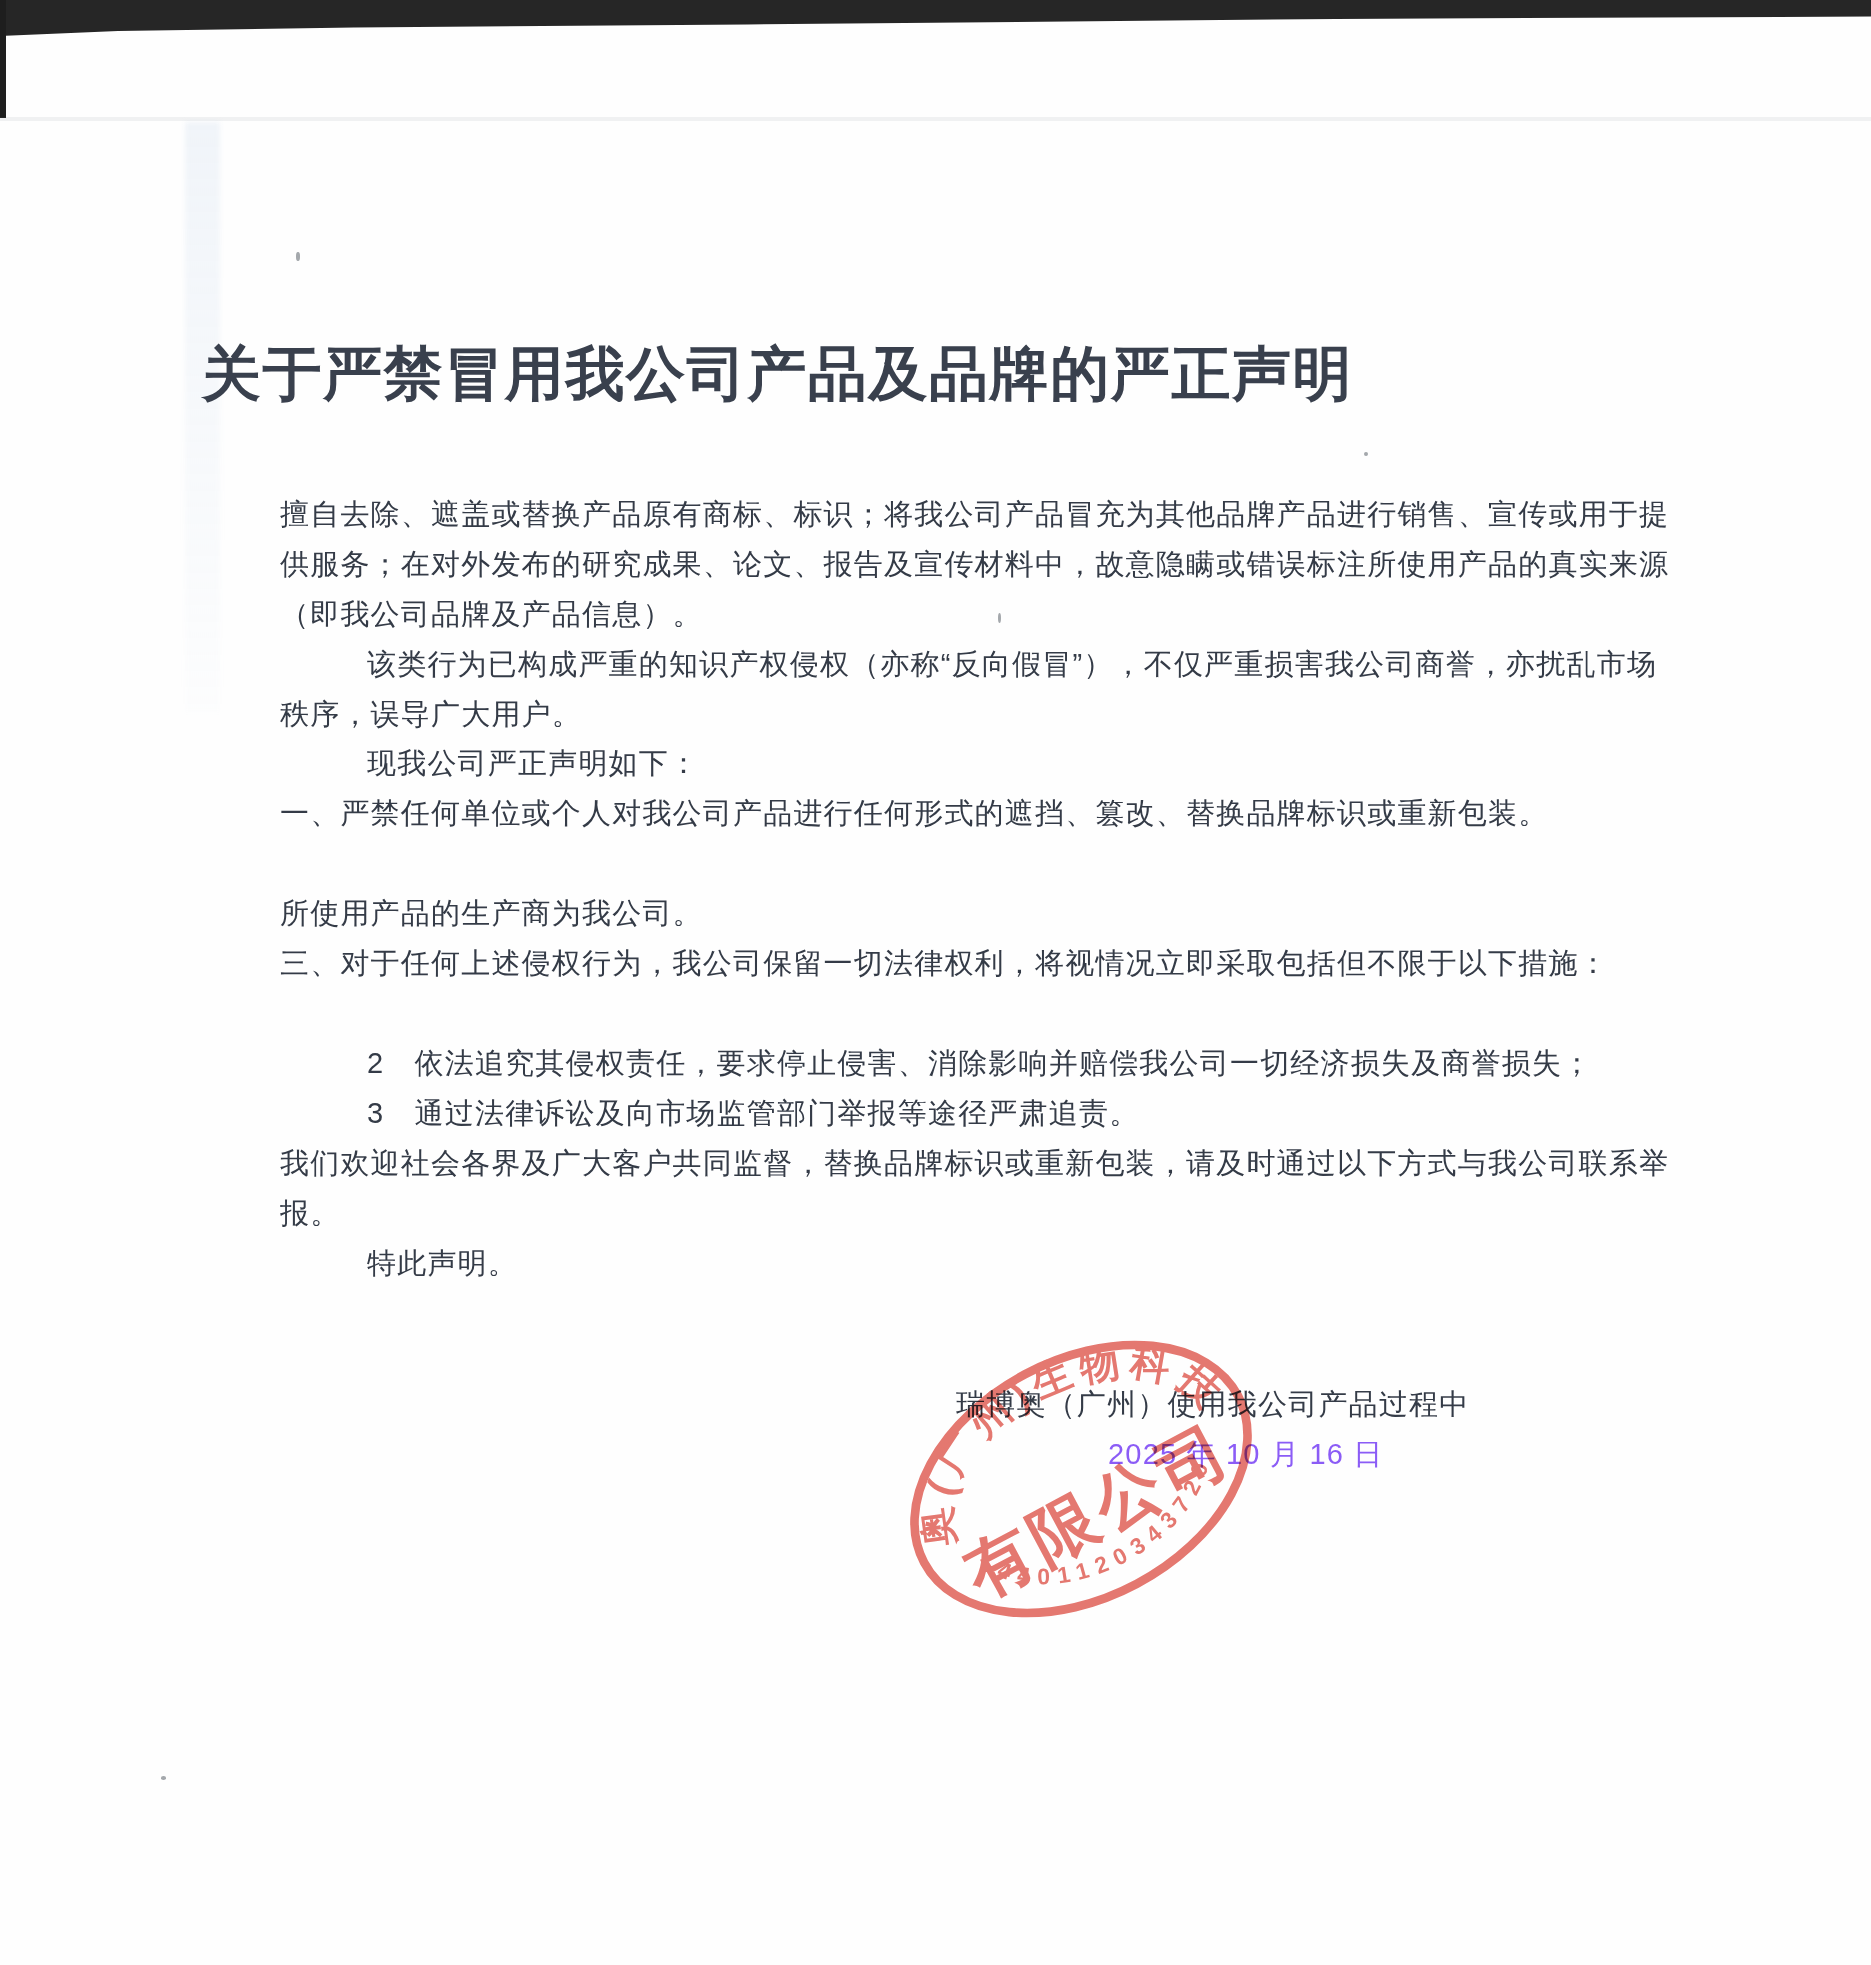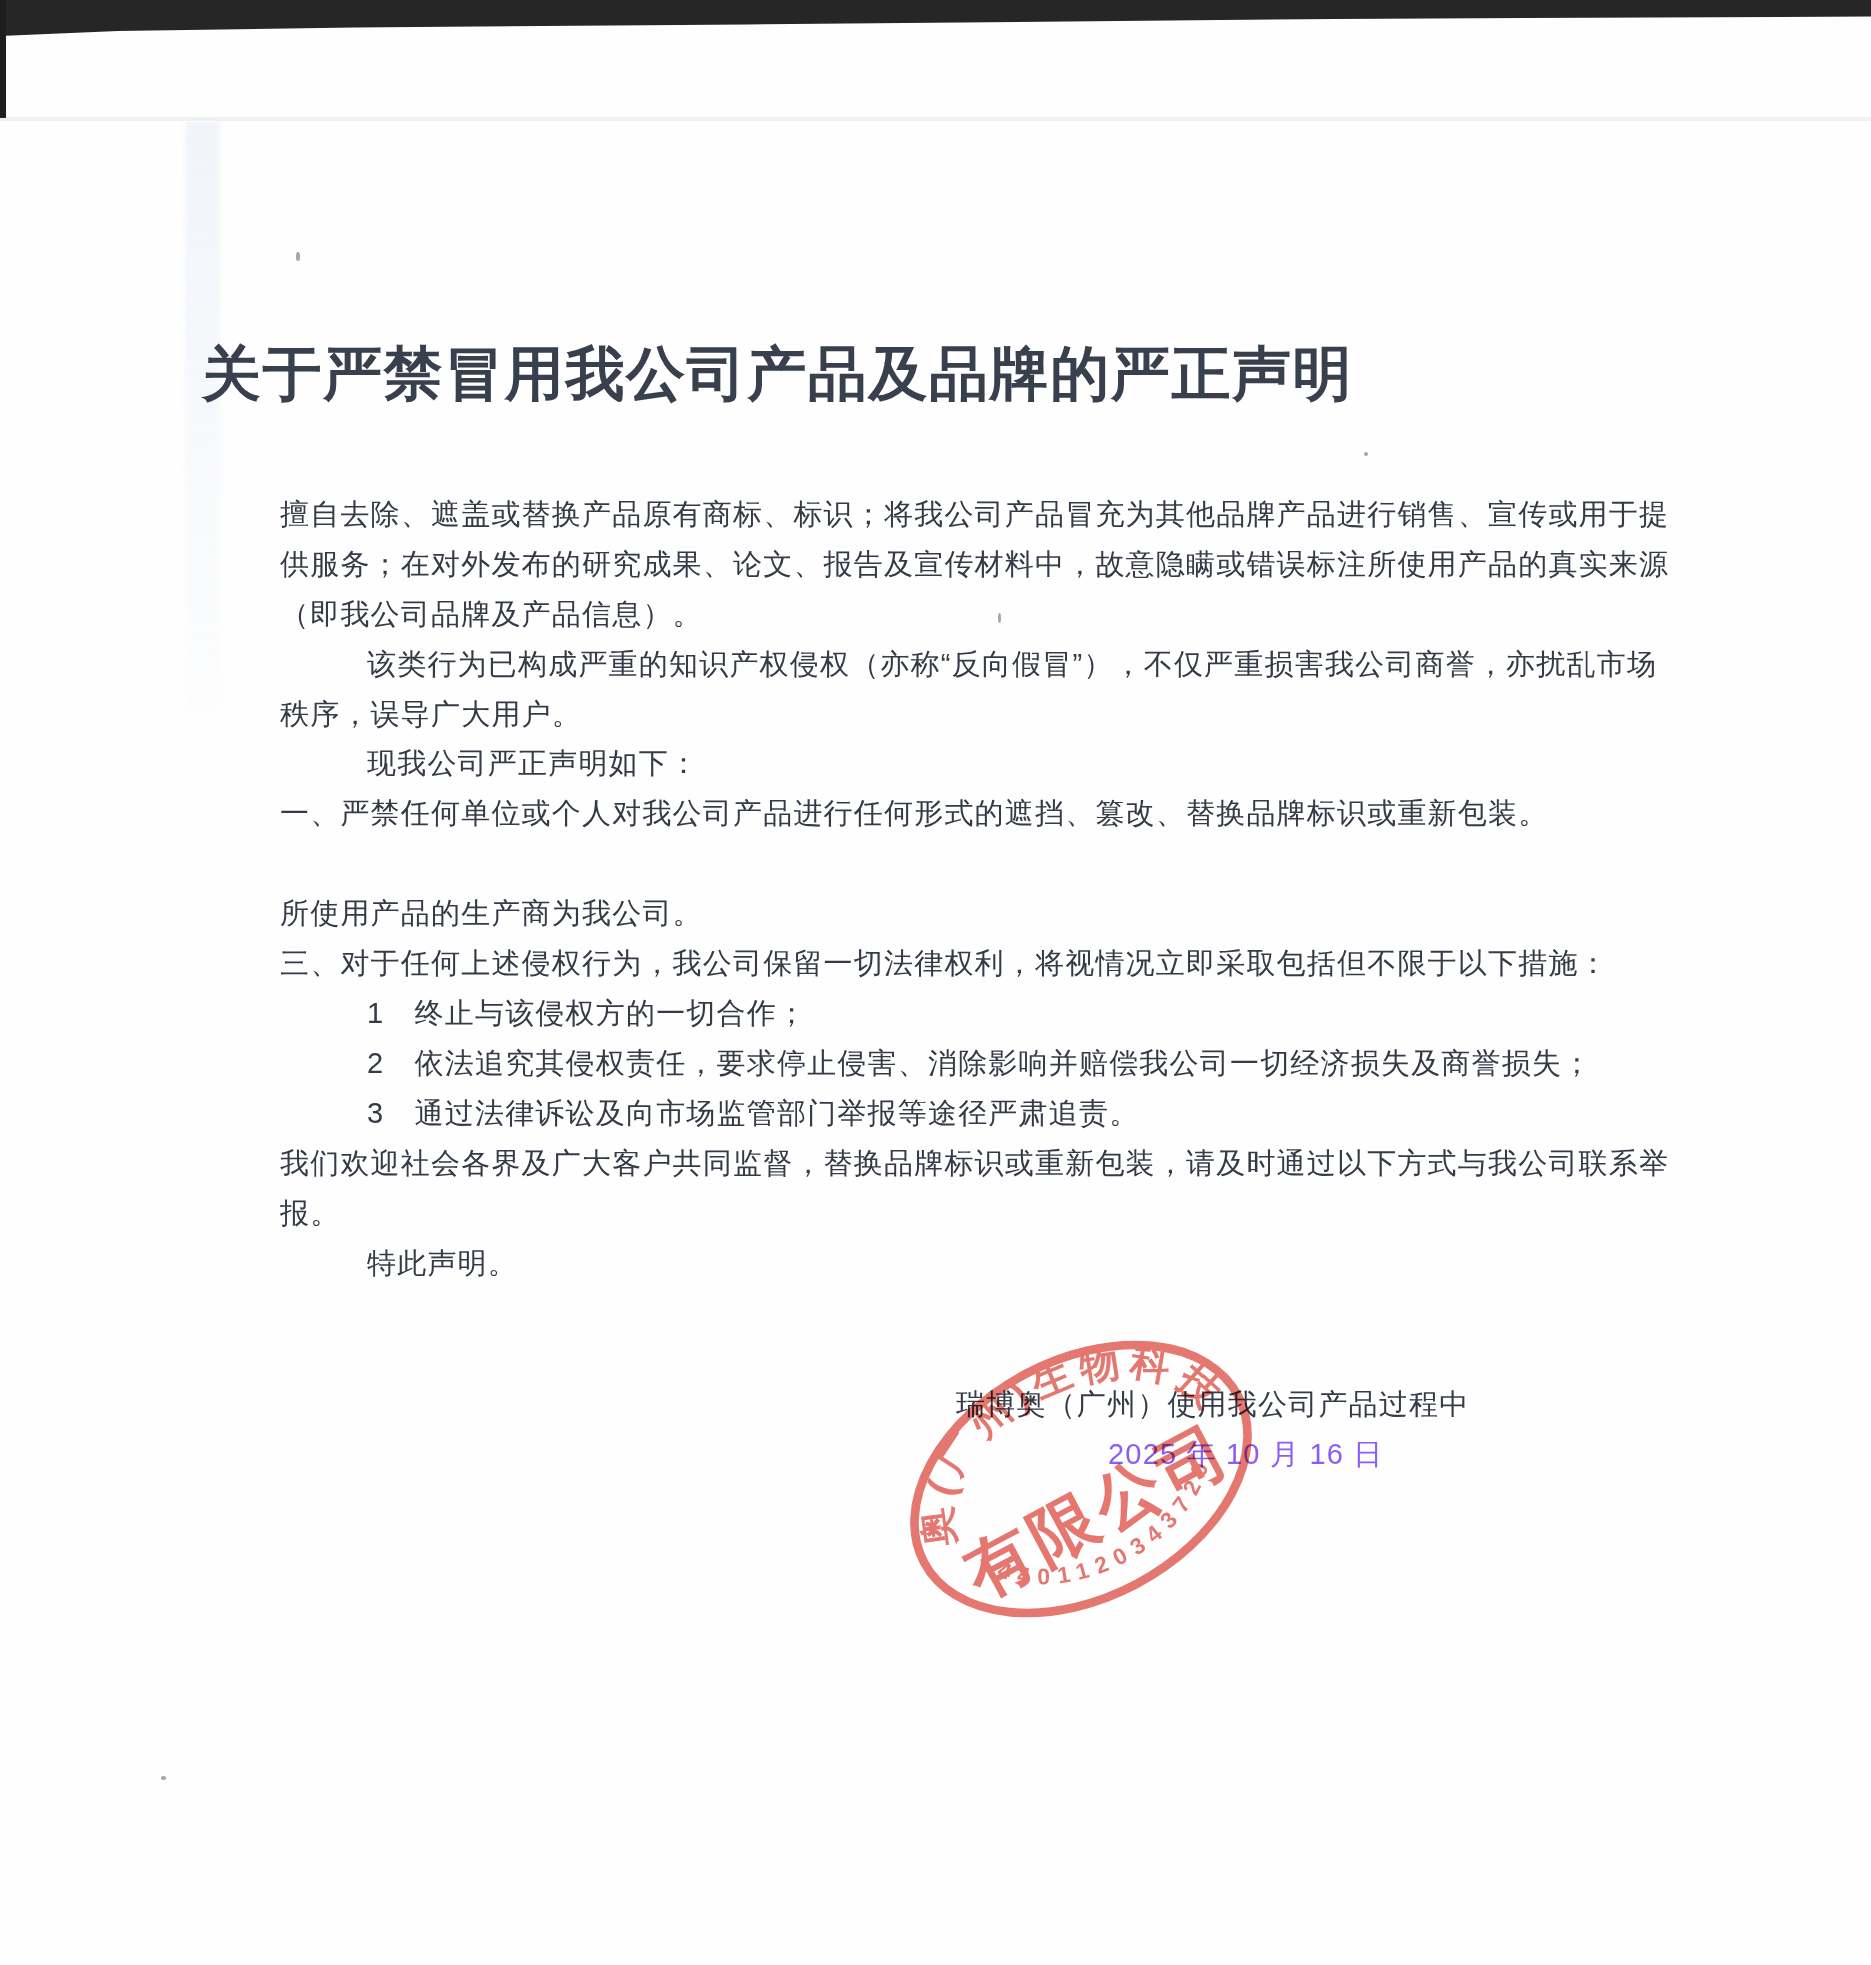--- a/index.html
+++ b/index.html
@@ -79,21 +79,20 @@
 
   <div class="bodyline" style="top:489px;">擅自去除、遮盖或替换产品原有商标、标识；将我公司产品冒充为其他品牌产品进行销售、宣传或用于提</div>
   <div class="bodyline" style="top:539px;">供服务；在对外发布的研究成果、论文、报告及宣传材料中，故意隐瞒或错误标注所使用产品的真实来源</div>
   <div class="bodyline" style="top:589px;">（即我公司品牌及产品信息）。</div>
   <div class="bodyline indent" style="top:639px;">该类行为已构成严重的知识产权侵权（亦称“反向假冒”），不仅严重损害我公司商誉，亦扰乱市场</div>
   <div class="bodyline" style="top:689px;">秩序，误导广大用户。</div>
   <div class="bodyline indent" style="top:738px;">现我公司严正声明如下：</div>
   <div class="bodyline" style="top:788px;">一、严禁任何单位或个人对我公司产品进行任何形式的遮挡、篡改、替换品牌标识或重新包装。</div>
   <div class="bodyline" style="top:888px;">所使用产品的生产商为我公司。</div>
   <div class="bodyline" style="top:938px;">三、对于任何上述侵权行为，我公司保留一切法律权利，将视情况立即采取包括但不限于以下措施：</div>
-  <div class="bodyline indent" style="top:988px;">1　终止与该侵权方的一切合作；</div>
   <div class="bodyline indent" style="top:1038px;">2　依法追究其侵权责任，要求停止侵害、消除影响并赔偿我公司一切经济损失及商誉损失；</div>
   <div class="bodyline indent" style="top:1088px;">3　通过法律诉讼及向市场监管部门举报等途径严肃追责。</div>
   <div class="bodyline" style="top:1138px;">我们欢迎社会各界及广大客户共同监督，替换品牌标识或重新包装，请及时通过以下方式与我公司联系举</div>
   <div class="bodyline" style="top:1188px;">报。</div>
   <div class="bodyline indent" style="top:1238px;">特此声明。</div>
 
   <div class="sig-line">瑞博奥（广州）使用我公司产品过程中</div>
   <div class="date-line">2025 年 10 月 16 日</div>
 
   <div class="seal">

